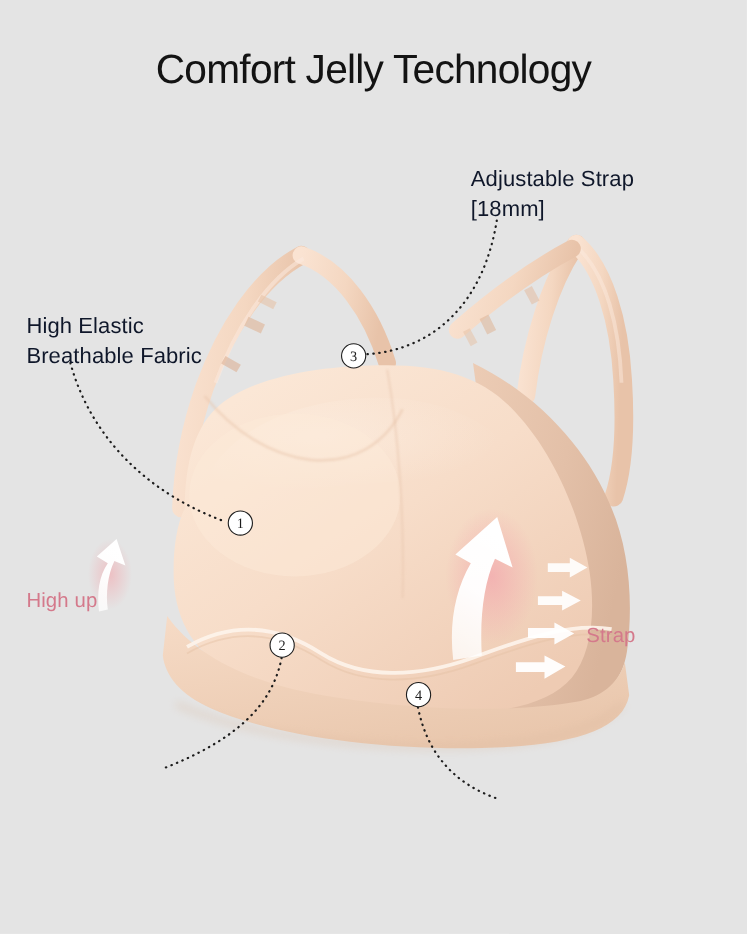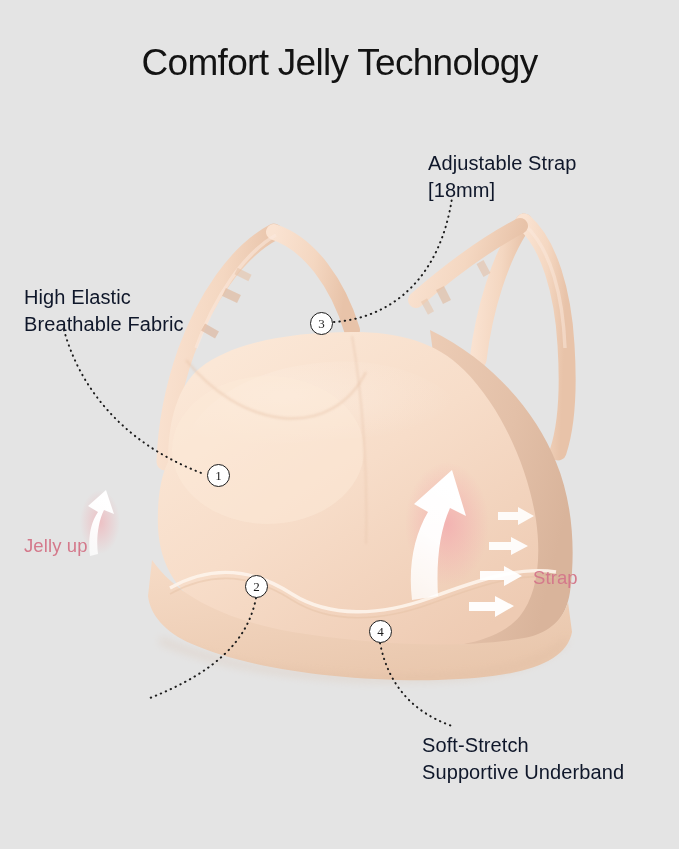--- a/index.html
+++ b/index.html
@@ -194,24 +194,22 @@
     </g>
   </svg>
 
   <div class="callout-label" id="label-fabric">High Elastic
 Breathable Fabric</div>
 
 
   <div class="callout-label" id="label-strap">Adjustable Strap
 [18mm]</div>
 
-  <div class="callout-label" id="label-band">Soft-Stretch
-Supportive Underband</div>
-
-  <div class="accent-label" id="label-pushup">Jelly up</div>
+
+  <div class="accent-label" id="label-pushup">High up</div>
 
   <div class="accent-label" id="label-soft">Strap</div>
 
   <div class="num-badge" id="badge-1">1</div>
   <div class="num-badge" id="badge-2">2</div>
   <div class="num-badge" id="badge-3">3</div>
   <div class="num-badge" id="badge-4">4</div>
 
 </div>
 

